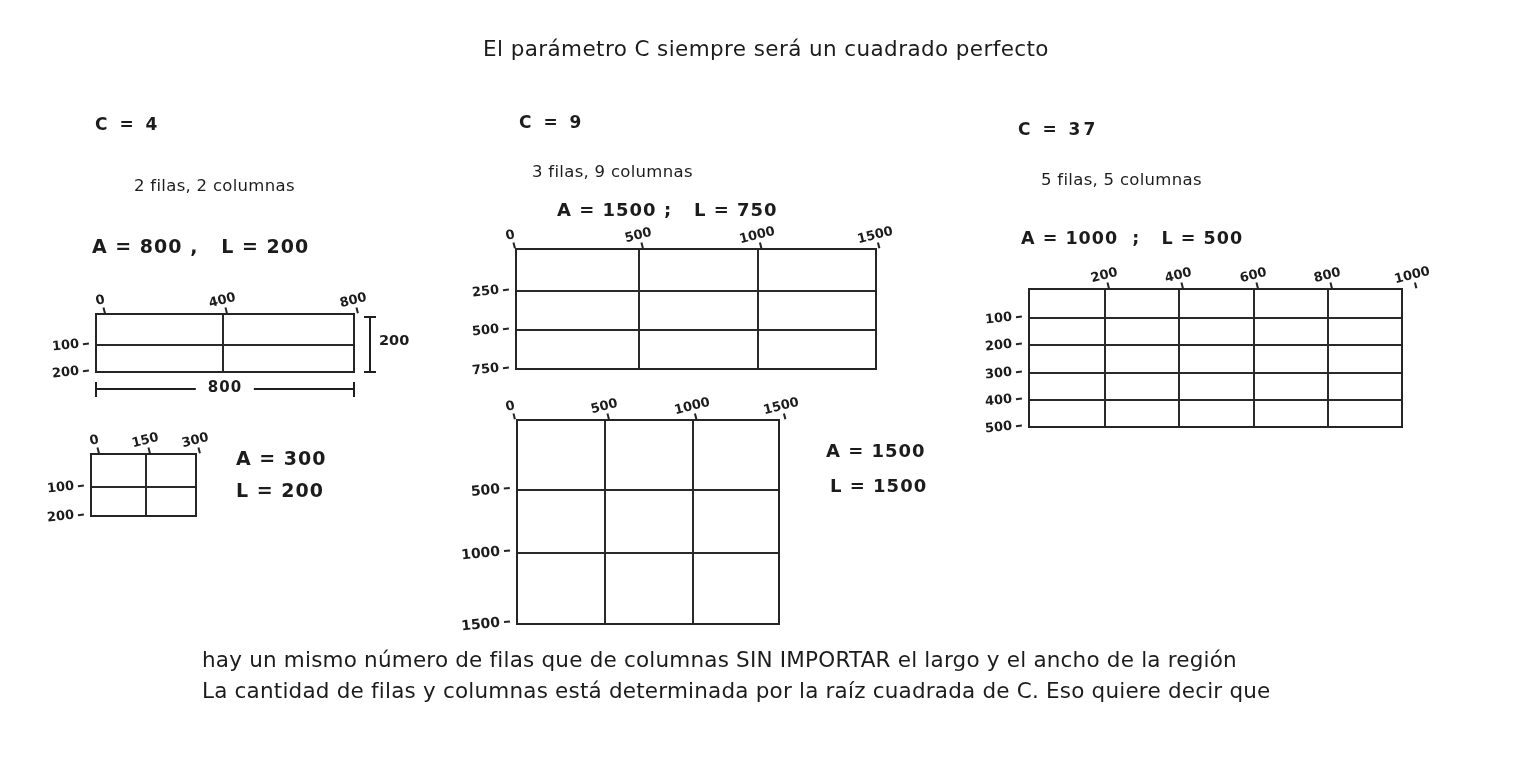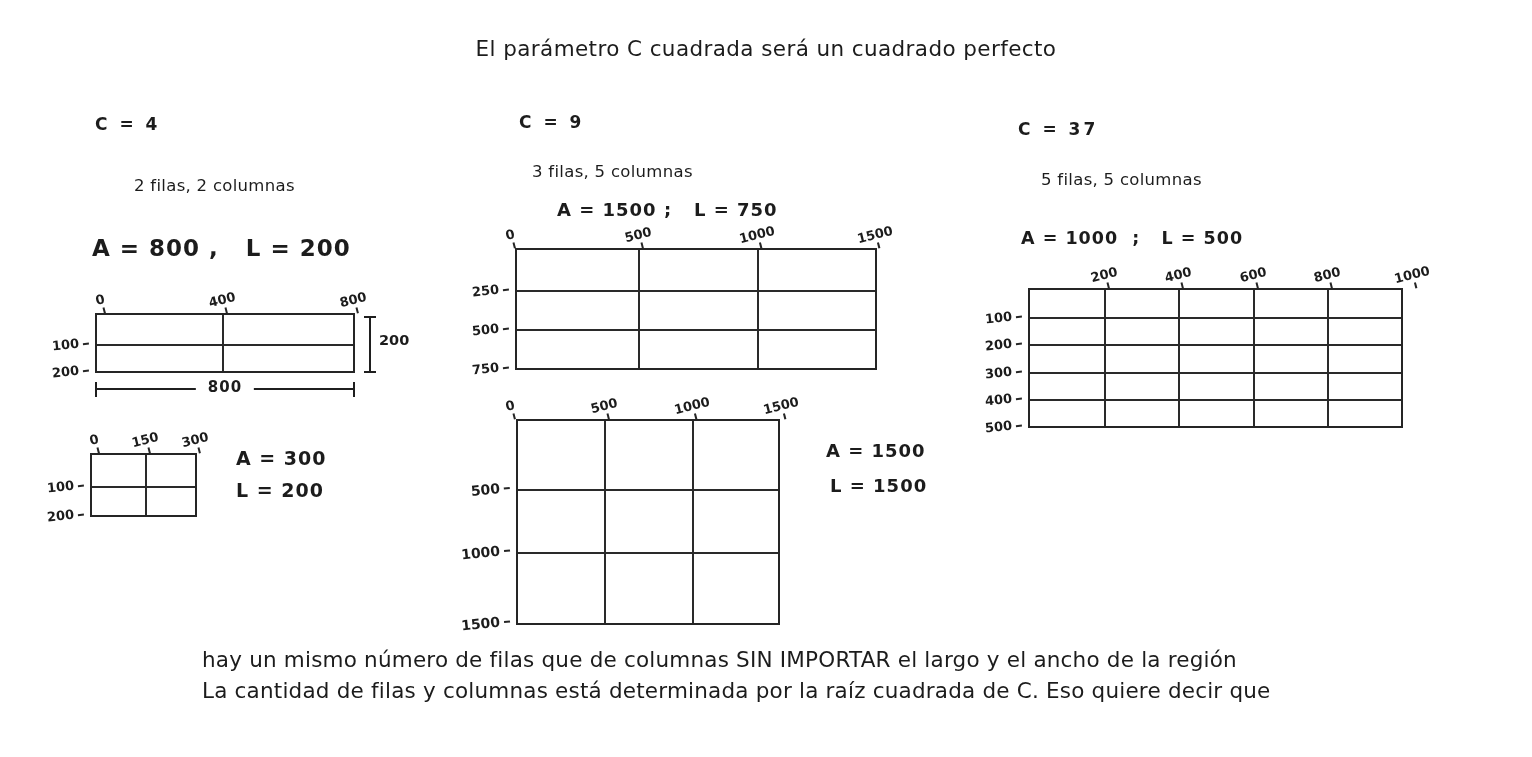--- a/index.html
+++ b/index.html
@@ -7,21 +7,21 @@
     position:relative; width:1532px; height:757px; background:#ffffff;
     font-family:"DejaVu Sans", sans-serif; color:#1c1c1c; overflow:hidden;
   }
   .abs { position:absolute; }
   .title {
     left:0; right:0; top:36px; text-align:center;
     font-size:21.5px; font-weight:500; letter-spacing:0.4px;
   }
   .c-label { font-size:17px; font-weight:600; letter-spacing:3px; }
   .subtitle { font-size:16.5px; font-weight:500; letter-spacing:0.3px; }
-  .params { font-size:23px; font-weight:700; letter-spacing:1px; }
+  .params { font-size:19px; font-weight:700; letter-spacing:1px; }
   .side-label { font-size:19px; font-weight:700; letter-spacing:1px; }
   .grid { position:absolute; border:2px solid #252525; box-sizing:border-box; background:transparent; }
   .vline { position:absolute; top:0; bottom:0; width:2px; background:#2a2a2a; }
   .hline { position:absolute; left:0; right:0; height:2px; background:#2a2a2a; }
   .xt {
     position:absolute; top:-23px; font-size:13px; font-weight:700; white-space:nowrap;
     transform:translateX(-50%) rotate(-14deg);
   }
   .xt::after {
     content:""; position:absolute; left:50%; bottom:-7px; width:2px; height:6px; background:#252525;
@@ -49,21 +49,21 @@
     font-size:15px; font-weight:700; transform:translateX(-50%);
     background:#ffffff; padding:0 12px; letter-spacing:1px;
   }
   .footer { font-size:21.5px; line-height:31px; font-weight:500; letter-spacing:0.2px; white-space:nowrap; }
 </style>
 </head>
 <body>
 
 <div class="canvas">
 
-  <div class="abs title">El parámetro C cuadrada será un cuadrado perfecto</div>
+  <div class="abs title">El parámetro C siempre será un cuadrado perfecto</div>
 
   <div class="abs c-label" style="left:95px; top:114px;">C = 4</div>
   <div class="abs subtitle" style="left:134px; top:176px;">2 filas, 2 columnas</div>
   <div class="abs params" style="left:92px; top:235px;">A = 800 ,&nbsp;&nbsp; L = 200</div>
 
   <div class="grid" style="left:95px; top:313px; width:260px; height:60px;">
     <div class="vline" style="left:49%;"></div>
     <div class="hline" style="top:52%;"></div>
     <span class="xt" style="left:1%;">0</span>
     <span class="xt" style="left:49%;">400</span>
@@ -83,21 +83,21 @@
     <span class="xt" style="left:2%;">0</span>
     <span class="xt" style="left:51%;">150</span>
     <span class="xt" style="left:100%;">300</span>
     <span class="yt" style="top:52%;">100</span>
     <span class="yt" style="top:100%;">200</span>
   </div>
   <div class="abs side-label" style="left:236px; top:447px;">A = 300</div>
   <div class="abs side-label" style="left:236px; top:479px;">L = 200</div>
 
   <div class="abs c-label" style="left:519px; top:112px;">C = 9</div>
-  <div class="abs subtitle" style="left:532px; top:162px;">3 filas, 5 columnas</div>
+  <div class="abs subtitle" style="left:532px; top:162px;">3 filas, 9 columnas</div>
   <div class="abs params" style="left:557px; top:199px; font-size:18px;">A = 1500 ;&nbsp;&nbsp; L = 750</div>
 
   <div class="grid" style="left:515px; top:248px; width:362px; height:122px;">
     <div class="vline" style="left:33.7%;"></div>
     <div class="vline" style="left:67%;"></div>
     <div class="hline" style="top:33.5%;"></div>
     <div class="hline" style="top:67%;"></div>
     <span class="xt" style="left:-2%;">0</span>
     <span class="xt" style="left:33.7%;">500</span>
     <span class="xt" style="left:67%;">1000</span>

